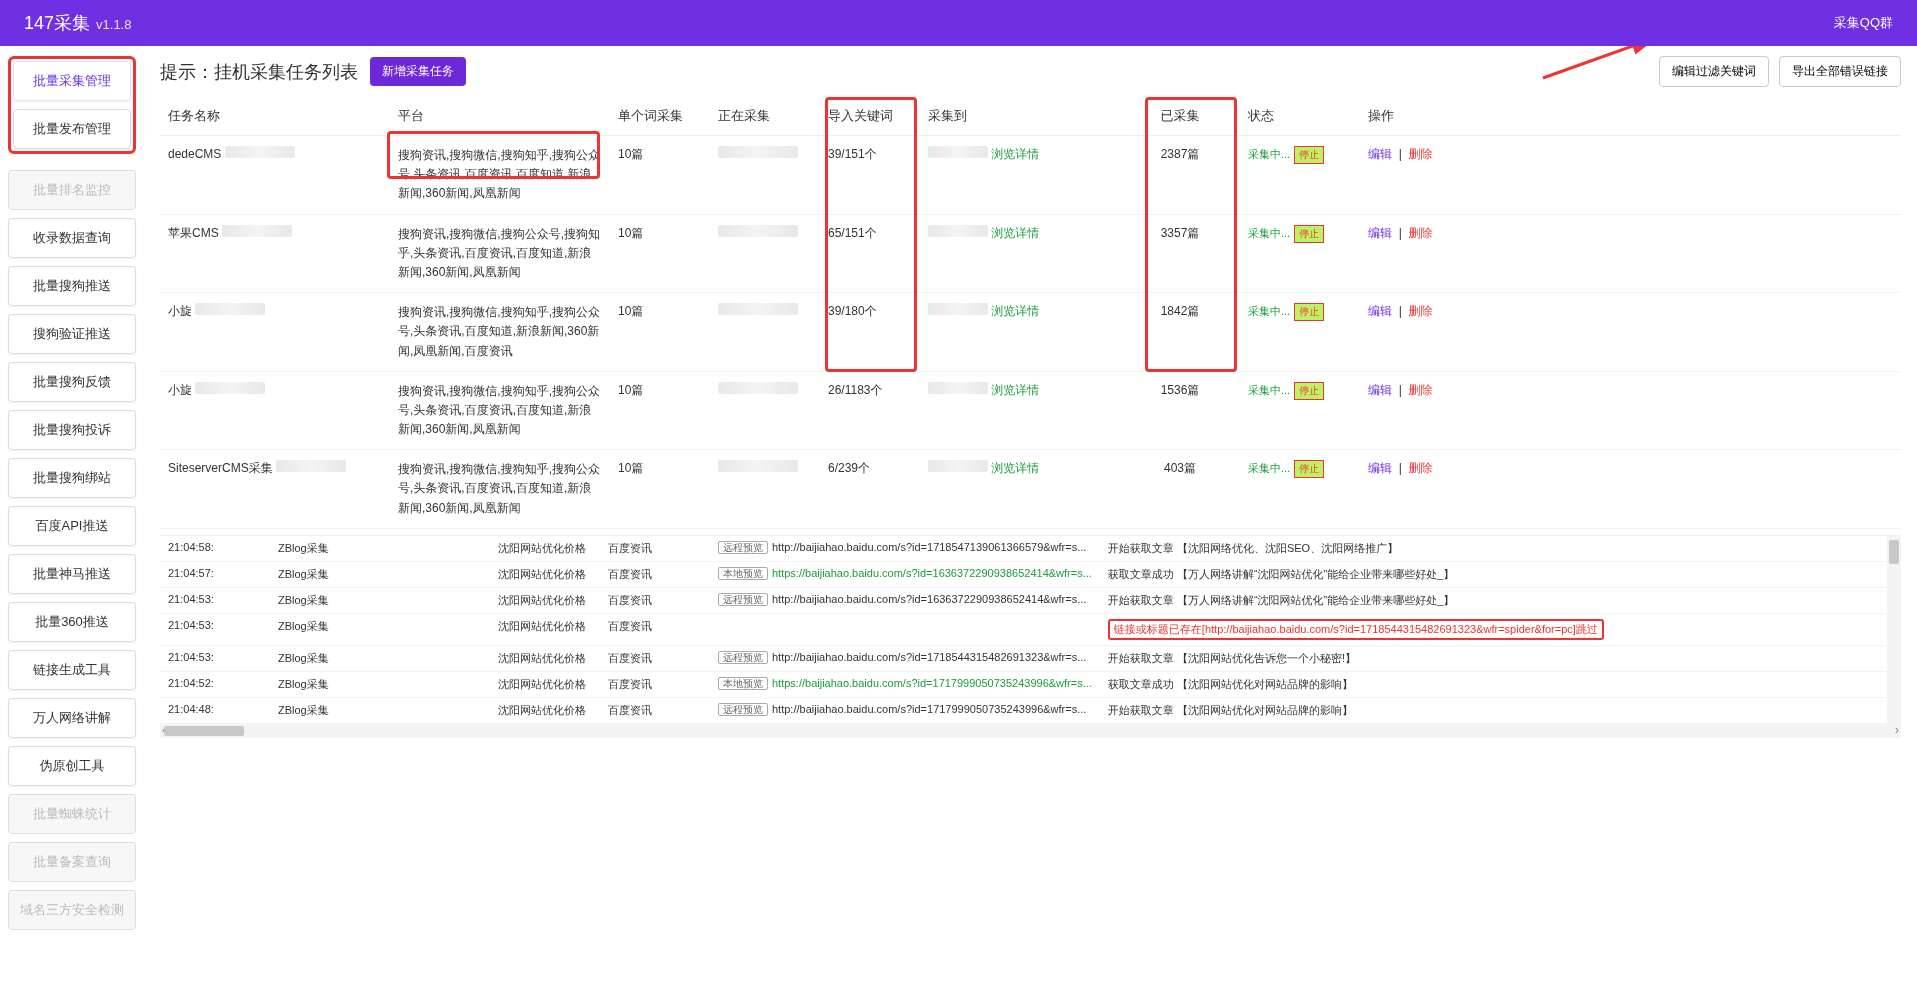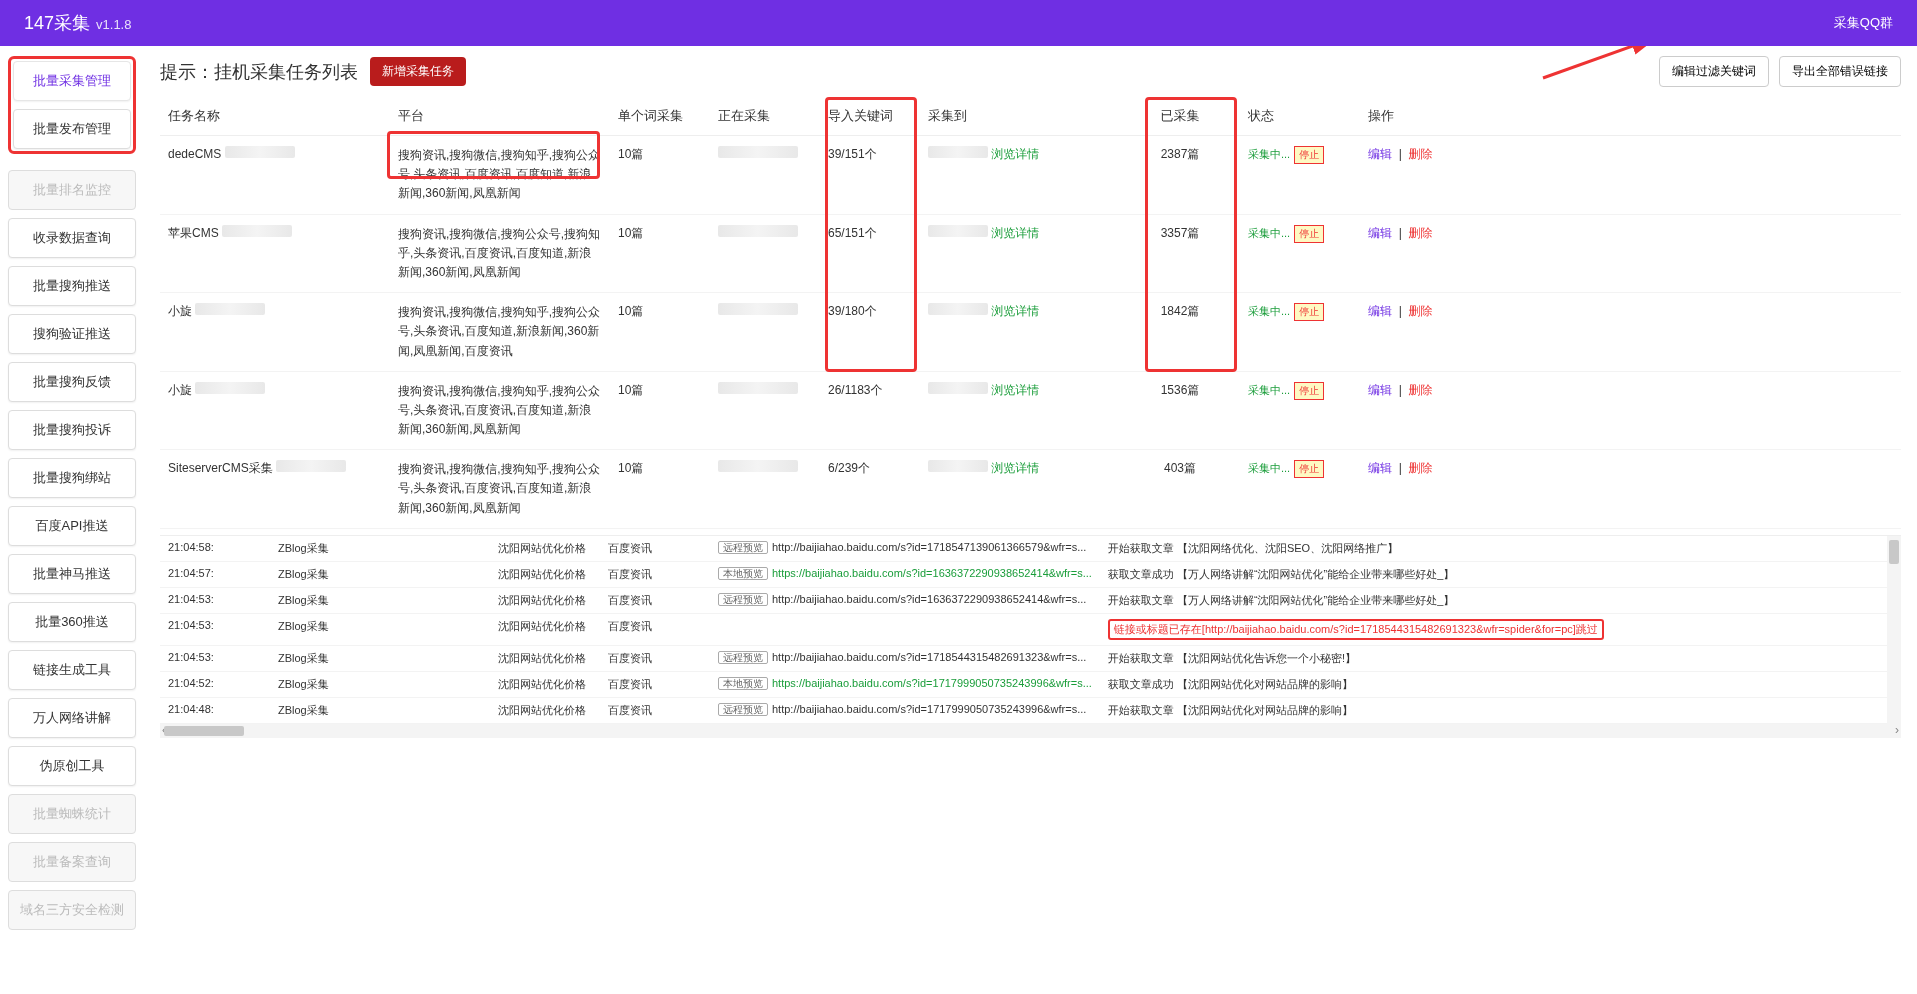--- a/index.html
+++ b/index.html
@@ -11,34 +11,34 @@
 .header-right { font-size: 13px; }
 .layout { display: flex; height: calc(100vh - 46px); }
 .sidebar { width: 144px; padding: 10px 8px; display: flex; flex-direction: column; gap: 8px; }
 .sidebar-item { background: #fff; border: 1px solid #ddd; border-radius: 4px; padding: 10px 8px; text-align: center; font-size: 13px; cursor: pointer; box-shadow: 0 1px 2px rgba(0,0,0,0.06); }
 .sidebar-item.disabled { color: #bbb; background: #f7f7f7; box-shadow: none; }
 .sidebar-item.active { border: 1px solid #e6e6e6; color: #6f2fe3; }
 .sidebar-highlight { border: 3px solid #e33; border-radius: 6px; padding: 2px; display: flex; flex-direction: column; gap: 8px; margin-bottom: 8px; }
 .main { flex: 1; padding: 10px 16px; overflow: hidden; position: relative; }
 .title-row { display: flex; align-items: center; gap: 12px; margin-bottom: 10px; }
 .page-title { font-size: 18px; font-weight: 500; }
-.btn-primary { background: #b91c1c; color: #fff; border: none; border-radius: 4px; padding: 6px 12px; font-size: 12px; cursor: pointer; }
+.btn-primary { background: #6d28d9; color: #fff; border: none; border-radius: 4px; padding: 6px 12px; font-size: 12px; cursor: pointer; }
 .title-right { margin-left: auto; display: flex; gap: 10px; align-items: flex-end; position: relative; }
 .btn-outline { background: #fff; border: 1px solid #ccc; border-radius: 4px; padding: 6px 12px; font-size: 12px; cursor: pointer; }
 .arrow-svg { position: absolute; left: -120px; top: -24px; pointer-events: none; }
 .table { width: 100%; border-collapse: collapse; }
 .table th { text-align: left; font-weight: 500; padding: 10px 8px; font-size: 13px; border-bottom: 1px solid #eee; }
 .table td { padding: 10px 8px; font-size: 12px; vertical-align: top; border-bottom: 1px solid #f3f3f3; }
 .blur { background: linear-gradient(90deg,#e8e8e8,#f4f4f4,#e8e8e8); color: transparent; border-radius: 2px; display: inline-block; height: 12px; width: 70px; }
 .platform-cell { max-width: 200px; line-height: 1.6; }
 .link-green { color: #1a9d3a; cursor: pointer; }
 .link-purple { color: #6f2fe3; cursor: pointer; }
 .link-red { color: #e33; cursor: pointer; }
 .status-text { color: #1a9d3a; font-size: 11px; }
-.btn-stop { border: 1px solid #e33; color: #e33; font-size: 10px; padding: 1px 4px; background: #fef9c3; cursor: pointer; margin-left: 4px; }
+.btn-stop { border: 1px solid #e33; color: #e33; font-size: 10px; padding: 1px 4px; background: #bef264; cursor: pointer; margin-left: 4px; }
 .top-table-wrap { position: relative; }
 .hred { position:absolute; border:3px solid #e33; border-radius:4px; pointer-events:none; z-index:5; }
 .log-section { margin-top: 6px; border-top: 1px solid #eee; }
 .log-table th { text-align: left; font-weight: 500; padding: 8px 8px; font-size: 12px; }
 .log-table td { padding: 5px 8px; font-size: 11px; white-space: nowrap; }
 .tag-mini { border: 1px solid #aaa; color: #666; font-size: 10px; padding: 0 4px; border-radius: 2px; margin-right: 4px; }
 .url-green { color: #1a9d3a; }
 .detail-highlight { border: 2px solid #e33; border-radius: 3px; padding: 1px 4px; color: #e33; display: inline-block; }
 .log-scroll { position: relative; max-height: 190px; overflow: hidden; }
 .scrollbar-y { position:absolute; right:0; top:0; width:14px; height:100%; background:#f4f4f4; }

